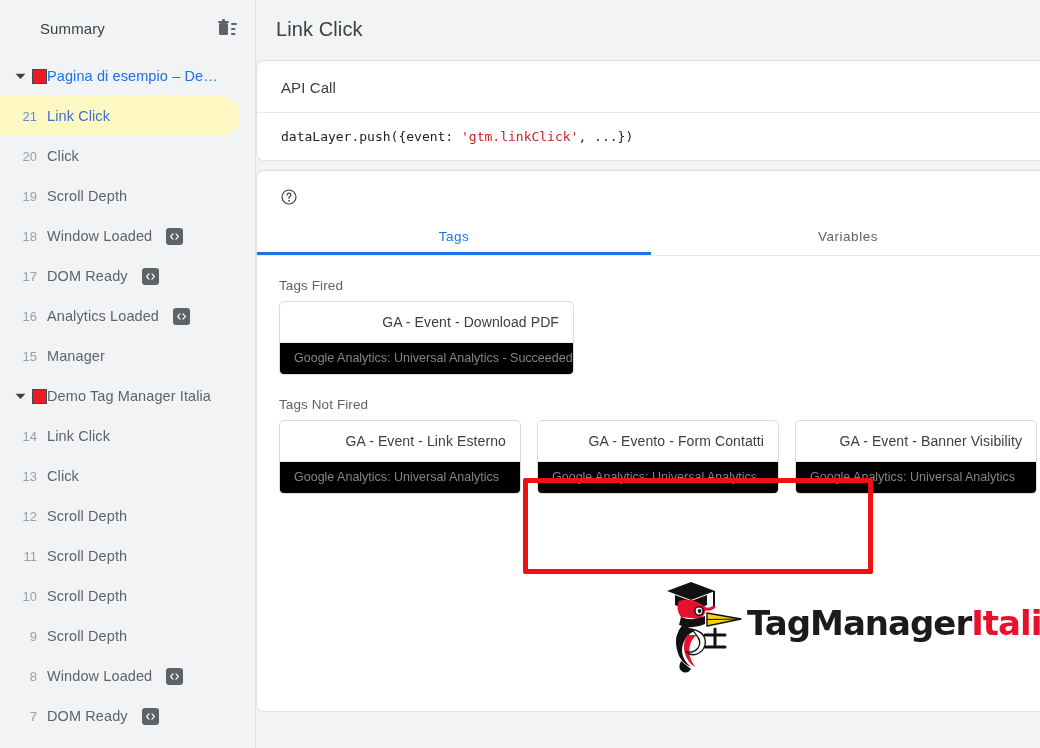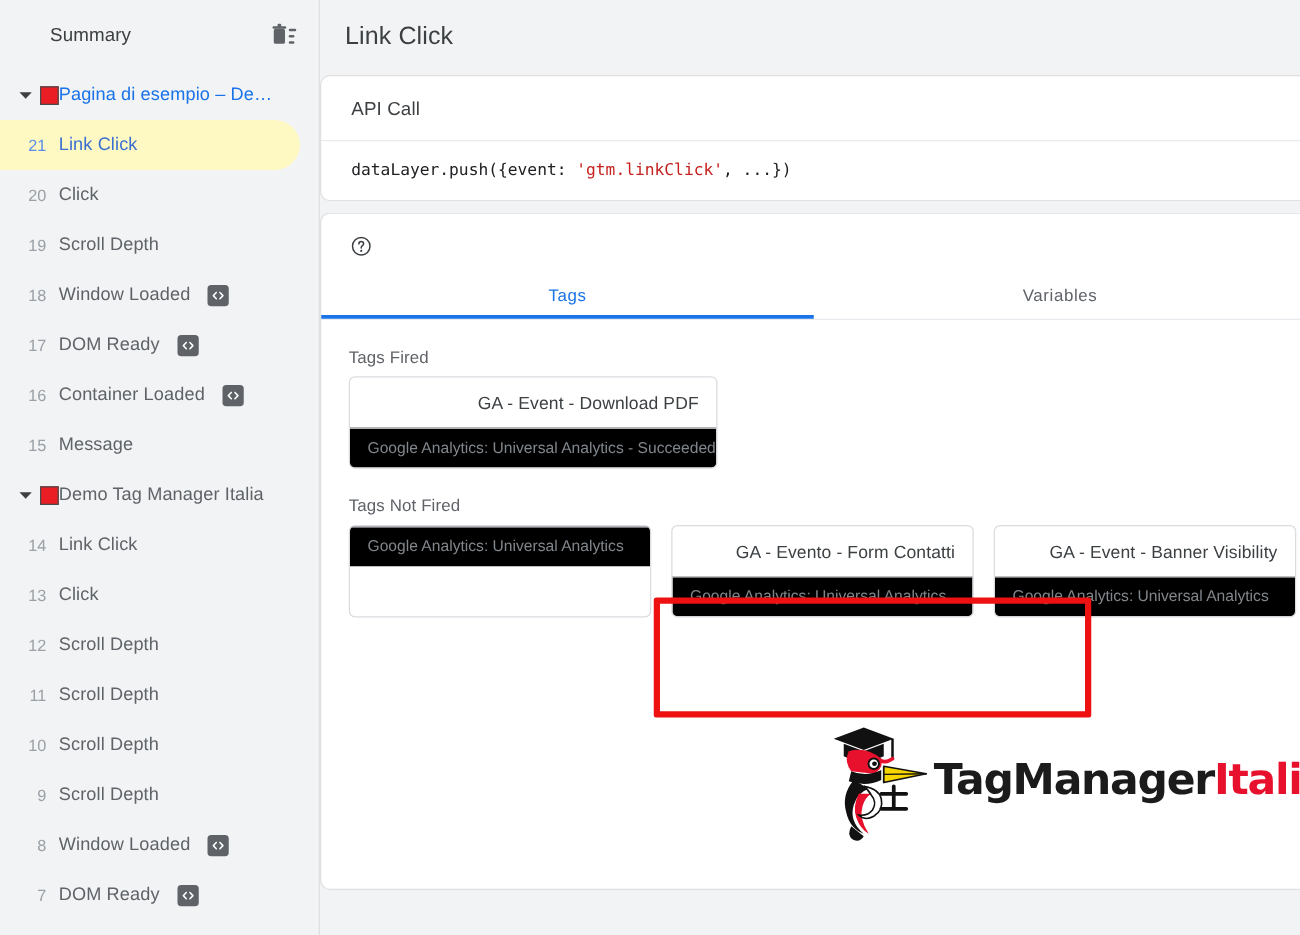--- a/index.html
+++ b/index.html
@@ -257,33 +257,33 @@
               <svg width="11" height="11" viewBox="0 0 12 12">
                 <path d="M4.4 3.2 L1.8 6 L4.4 8.8" fill="none" stroke="#fff" stroke-width="1.3" stroke-linecap="round" stroke-linejoin="round"></path>
                 <path d="M7.6 3.2 L10.2 6 L7.6 8.8" fill="none" stroke="#fff" stroke-width="1.3" stroke-linecap="round" stroke-linejoin="round"></path>
               </svg>
             </span>
           </div>
         </div>
         <div class="evt-row">
           <div class="evt-pill">
             <span class="evt-num">16</span>
-            <span class="evt-name">Container Loaded</span>
+            <span class="evt-name">Analytics Loaded</span>
             <span class="code-badge">
               <svg width="11" height="11" viewBox="0 0 12 12">
                 <path d="M4.4 3.2 L1.8 6 L4.4 8.8" fill="none" stroke="#fff" stroke-width="1.3" stroke-linecap="round" stroke-linejoin="round"></path>
                 <path d="M7.6 3.2 L10.2 6 L7.6 8.8" fill="none" stroke="#fff" stroke-width="1.3" stroke-linecap="round" stroke-linejoin="round"></path>
               </svg>
             </span>
           </div>
         </div>
         <div class="evt-row">
           <div class="evt-pill">
             <span class="evt-num">15</span>
-            <span class="evt-name">Message</span>
+            <span class="evt-name">Manager</span>
           </div>
         </div>
         <div class="group-row">
           <span class="caret">
             <svg width="11" height="7" viewBox="0 0 11 7">
               <path d="M0.6 0.8 L5.5 6 L10.4 0.8 Z" fill="#3c4043"></path>
             </svg>
           </span>
           <span class="swatch" style="background: rgb(234, 28, 36);"></span>
           <span class="group-label plain">Demo Tag Manager Italia</span>
@@ -379,20 +379,21 @@
       <div class="tag-grid" id="fired-grid">
           <div class="tag-card" style="width: 295px;">
             <div class="tname">GA - Event - Download PDF</div>
             <div class="tmeta">Google Analytics: Universal Analytics - Succeeded</div>
           </div>
         </div>
 
       <div class="section-label">Tags Not Fired</div>
       <div class="tag-grid" id="notfired-grid">
           <div class="tag-card" style="width: 242px;">
+            <div class="tname">GA - Event - Link Esterno</div>
             <div class="tmeta">Google Analytics: Universal Analytics</div>
           </div>
           <div class="tag-card" style="width: 242px;">
             <div class="tname">GA - Evento - Form Contatti</div>
             <div class="tmeta">Google Analytics: Universal Analytics</div>
           </div>
           <div class="tag-card" style="width: 242px;">
             <div class="tname">GA - Event - Banner Visibility</div>
             <div class="tmeta">Google Analytics: Universal Analytics</div>
           </div>

